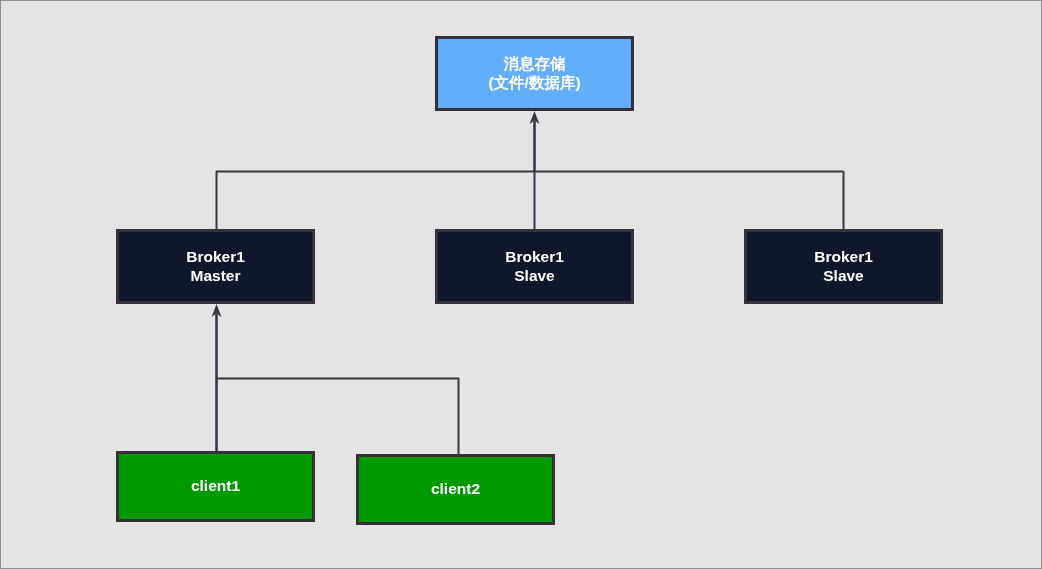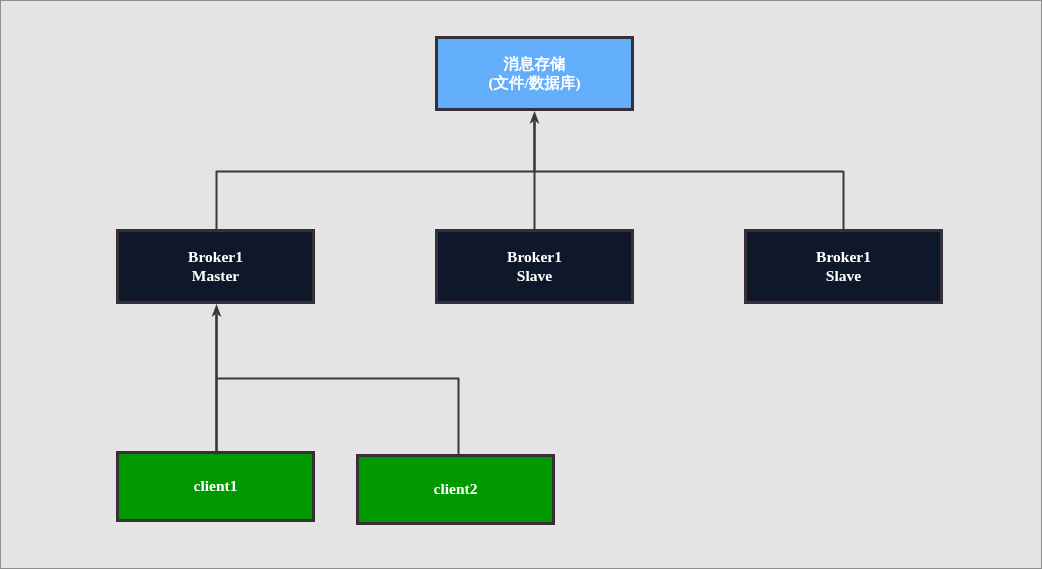--- a/index.html
+++ b/index.html
@@ -9,21 +9,21 @@
     background: #ffffff;
   }
   #canvas {
     position: relative;
     width: 1042px;
     height: 569px;
     background: #e4e4e4;
     box-sizing: border-box;
     border: 1px solid #8f8f8f;
     overflow: hidden;
-    font-family: Liberation Serif, serif;
+    font-family: Liberation Sans, sans-serif;
   }
   #svg-layer {
     position: absolute;
     left: 0;
     top: 0;
     width: 1042px;
     height: 569px;
     pointer-events: none;
   }
   .node {

